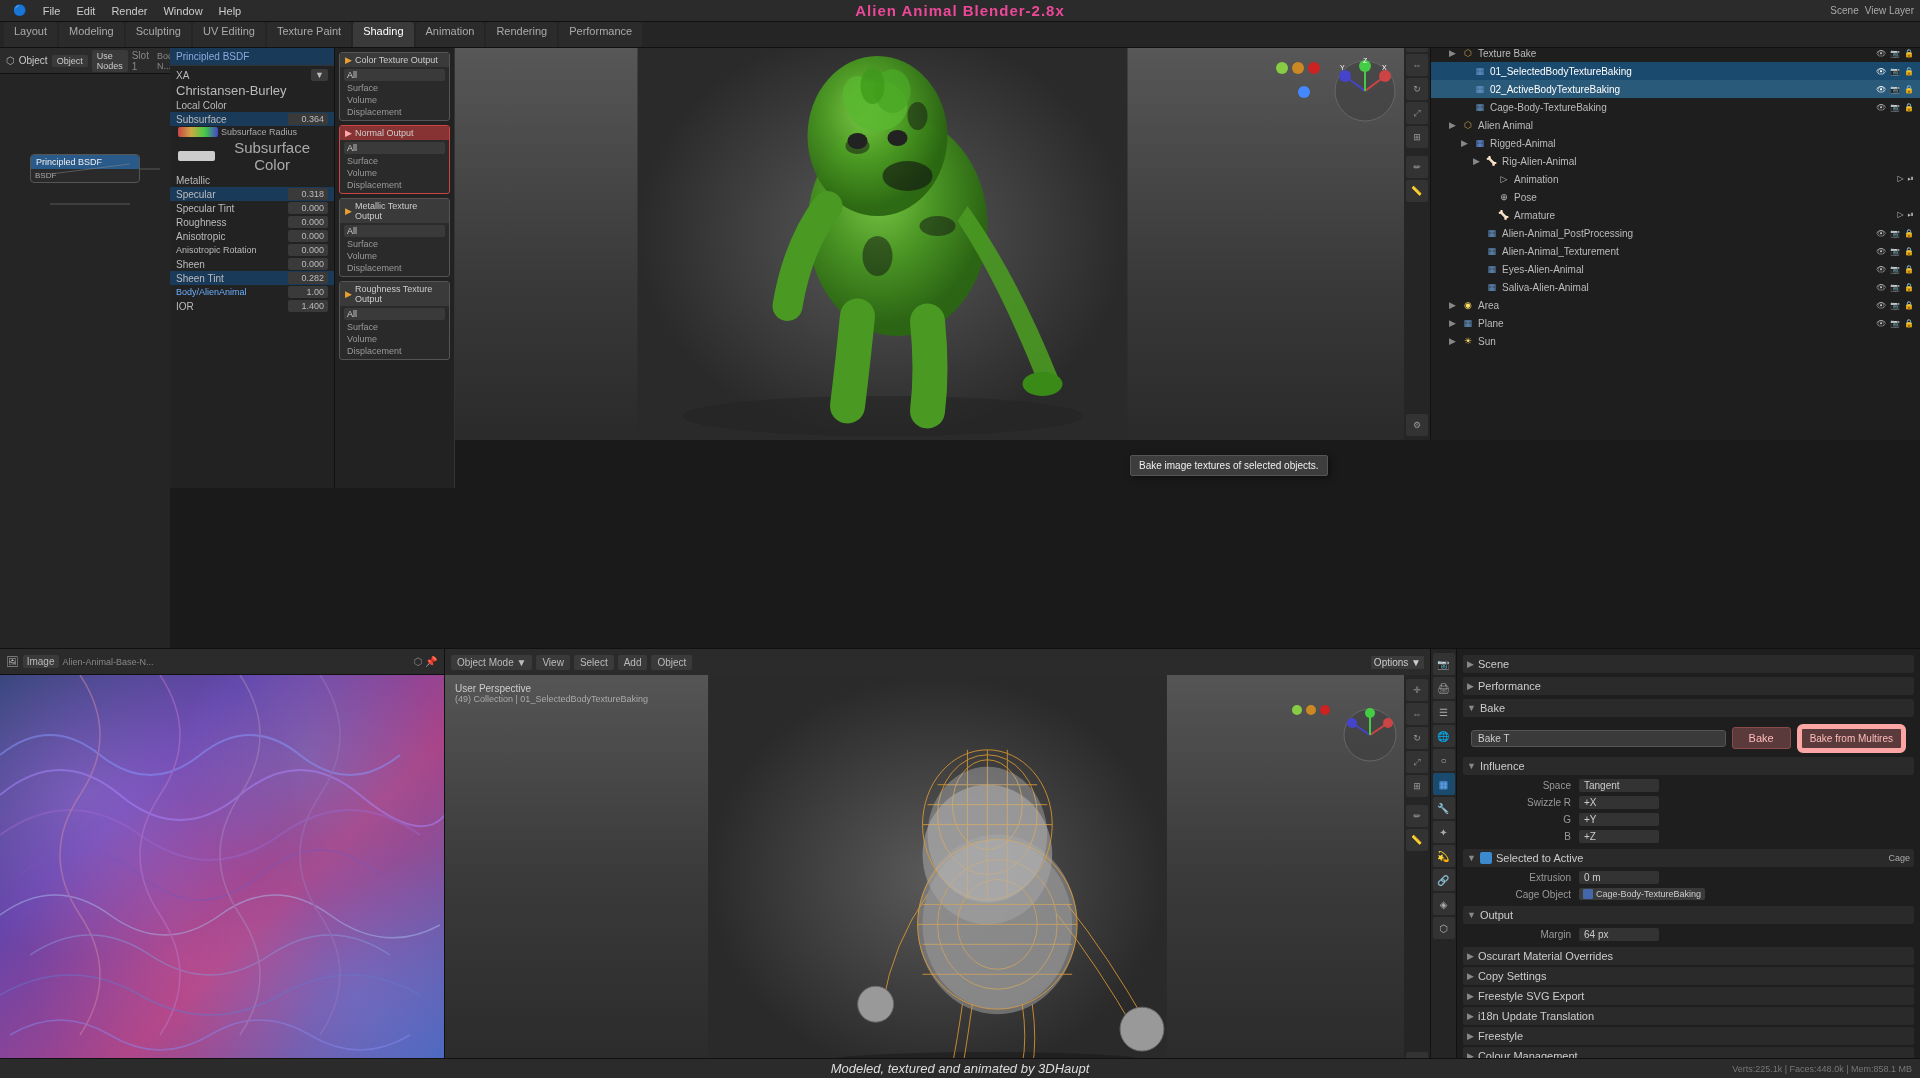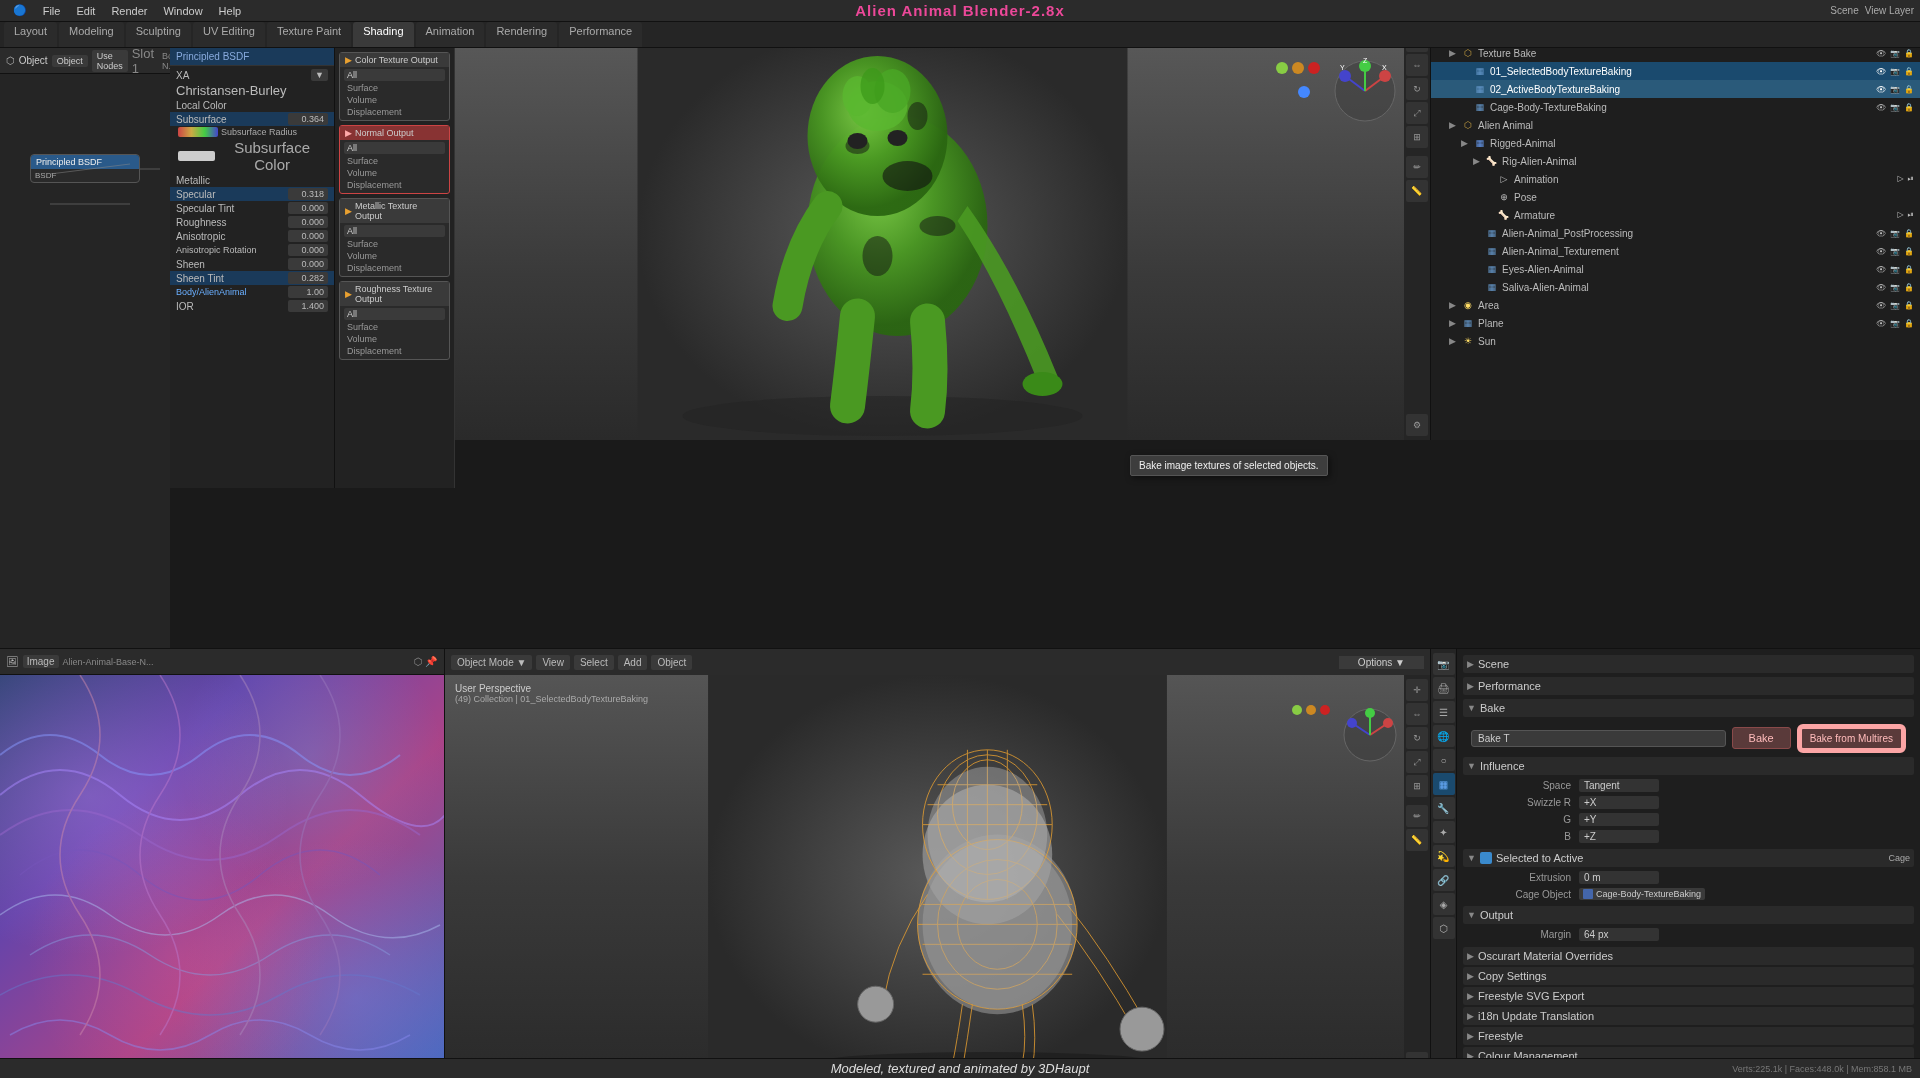--- a/index.html
+++ b/index.html
@@ -497,21 +497,21 @@
   <span class="ws-tab">Rendering</span>
   <span class="ws-tab">Performance</span>
 </div>
 
 <div class="shader-editor">
   <div class="shader-header">
     <span style="color:#aaa;">⬡</span>
     <span style="font-size:10px;">Object</span>
     <span style="background:#3a3a3a;padding:1px 5px;border-radius:2px;font-size:9px;">Object</span>
     <span style="background:#3a3a3a;padding:1px 5px;border-radius:2px;font-size:9px;">Use Nodes</span>
-    <span style="font-size:13px;color:#888;">Slot 1</span>
+    <span style="font-size:10px;color:#888;">Slot 1</span>
     <span style="font-size:9px;color:#888;margin-left:4px;">Body N...</span>
   </div>
 
   <div style="position:absolute;top:26px;left:0;right:0;bottom:0;overflow:hidden;">
 
     <div style="position:absolute;top:80px;left:30px;background:#2a2a2a;border:1px solid #555;border-radius:4px;width:110px;">
       <div style="background:#2a5a8a;padding:2px 5px;border-radius:3px 3px 0 0;font-size:9px;color:#eee;">Principled BSDF</div>
       <div style="padding:2px 4px;font-size:8px;color:#aaa;">BSDF</div>
     </div>
 
@@ -967,21 +967,21 @@
 </div>
 
 <div class="viewport-bottom">
   <div class="viewport-header">
     <button class="vp-btn">Object Mode ▼</button>
     <button class="vp-btn">View</button>
     <button class="vp-btn">Select</button>
     <button class="vp-btn">Add</button>
     <button class="vp-btn">Object</button>
     <div style="margin-left:auto;display:flex;gap:3px;">
-      <span style="background:#3a3a3a;padding:1px 19px;border-radius:0;font-size:10px;cursor:pointer;text-align:center;">Options ▼</span>
+      <span style="background:#3a3a3a;padding:1px 3px;border-radius:0;font-size:10px;cursor:pointer;text-align:center;">Options ▼</span>
     </div>
   </div>
 
   <div class="vp-bottom-canvas">
 
     <div style="position:absolute;top:8px;left:10px;font-size:10px;color:#ccc;z-index:5;">
       <div>User Perspective</div>
       <div style="font-size:9px;color:#aaa;">(49) Collection | 01_SelectedBodyTextureBaking</div>
     </div>
 

